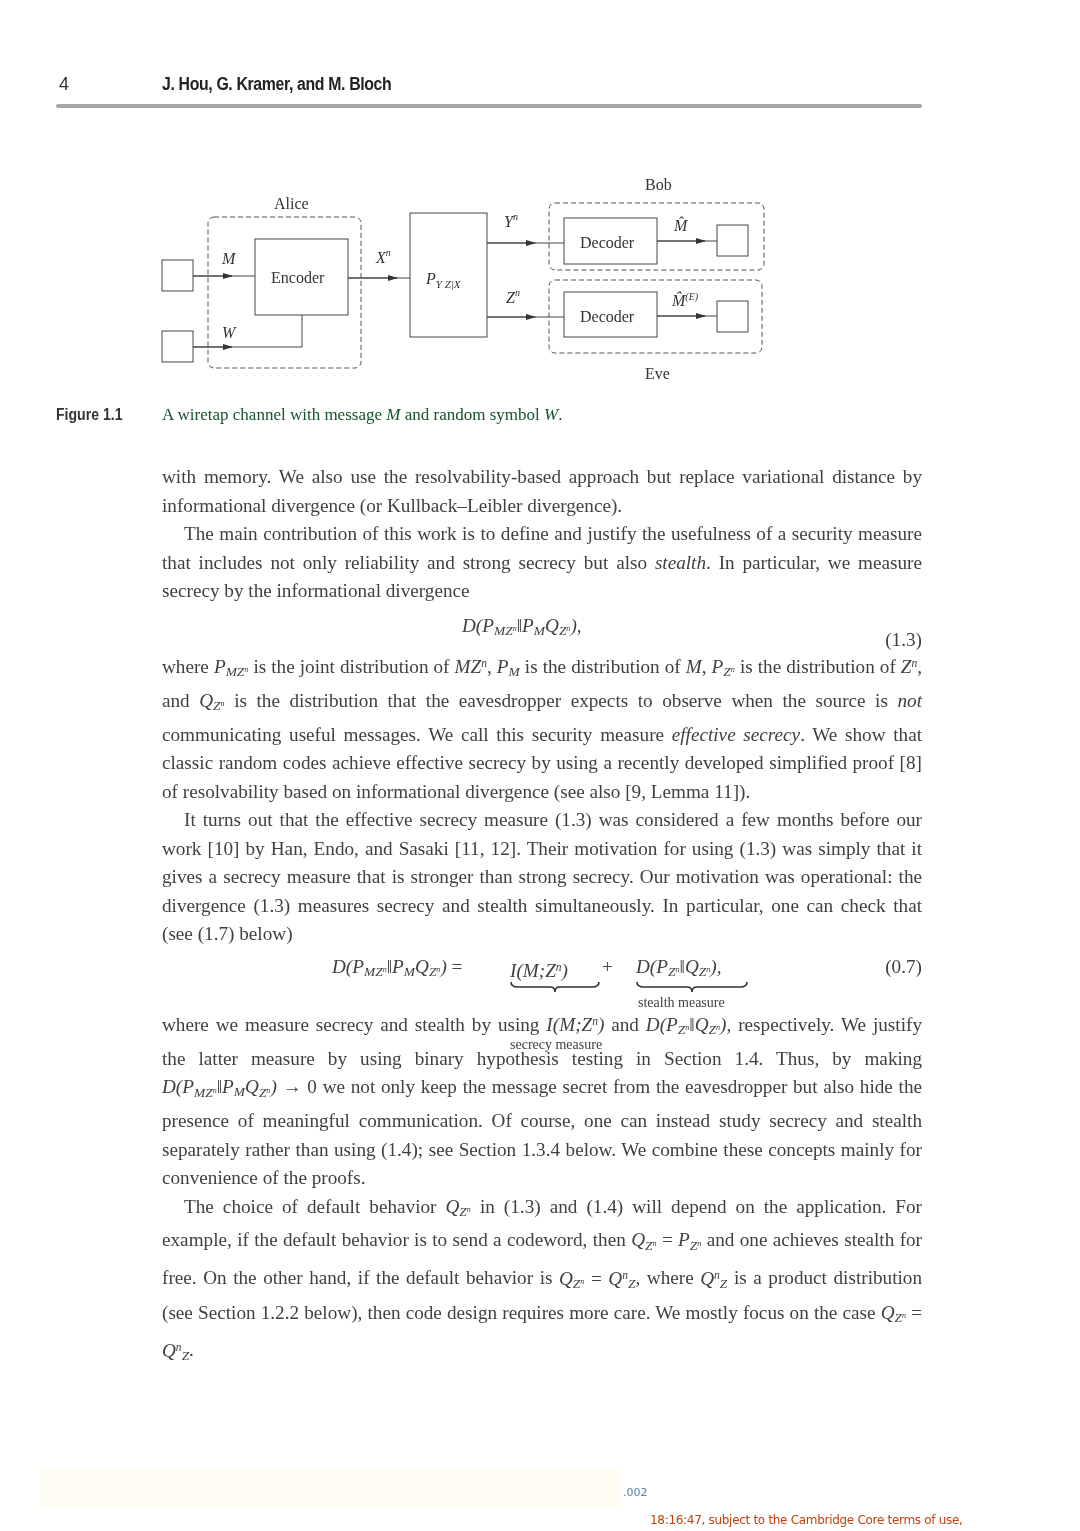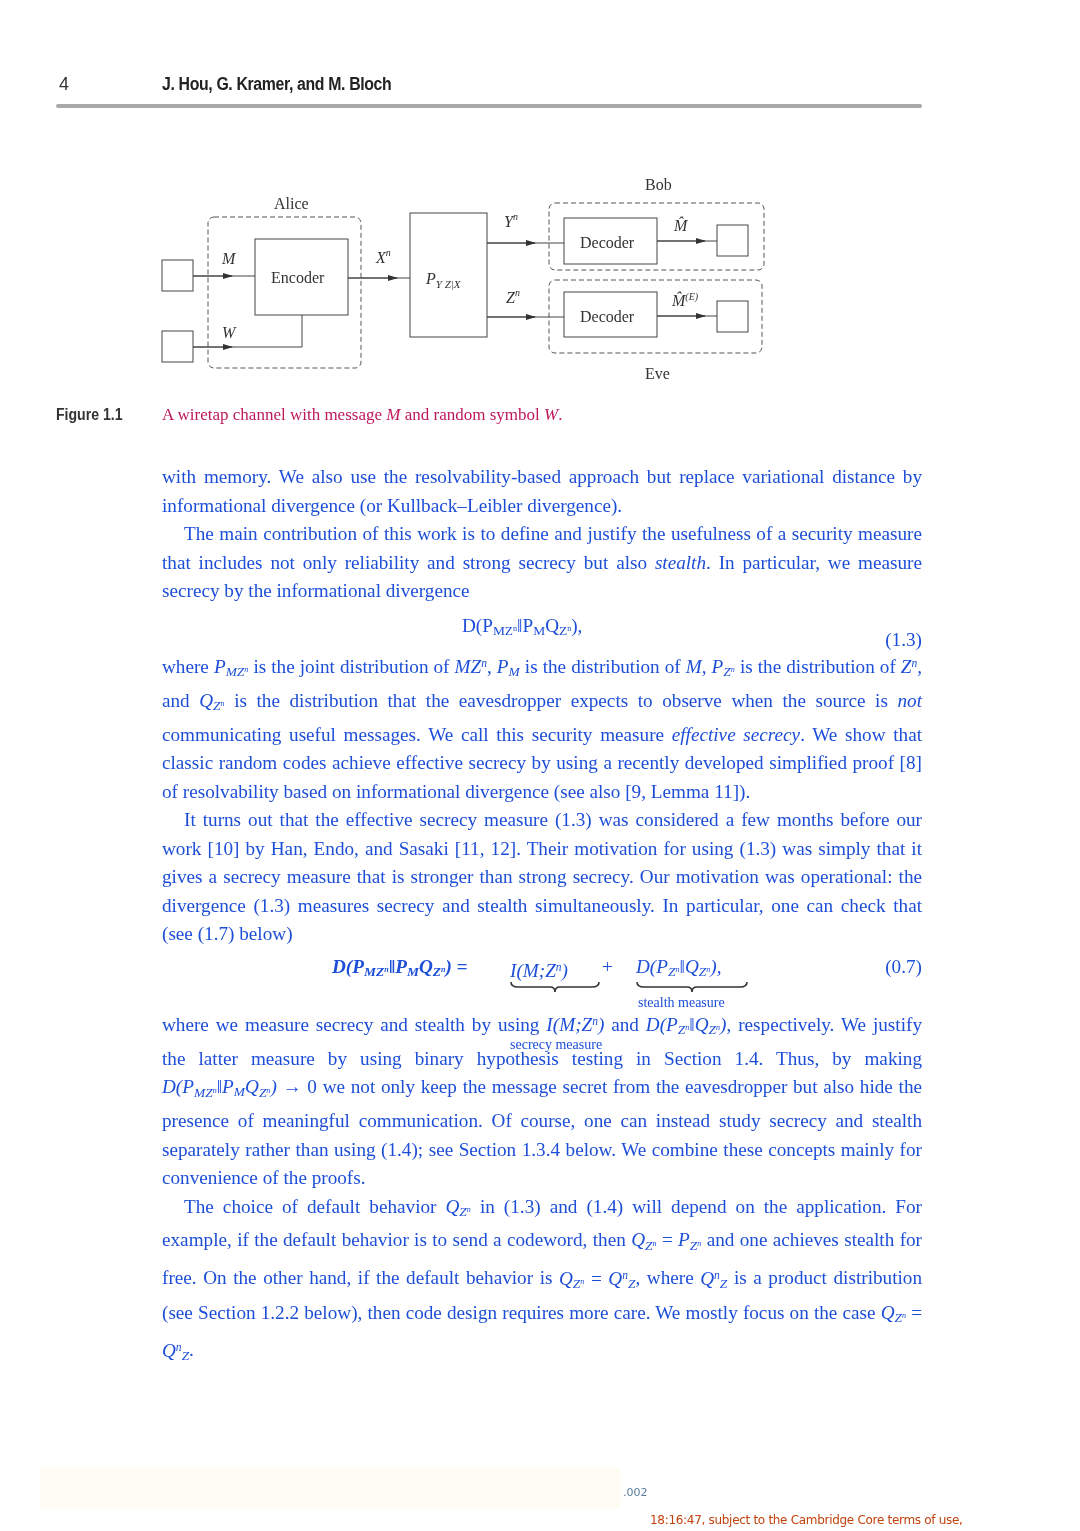--- a/index.html
+++ b/index.html
@@ -13,30 +13,30 @@
   .header-rule { position: absolute; top: 104px; left: 56px; width: 866px; height: 4px; background: #a8a8a8; border-radius: 2px; }
 
   .figure { position: absolute; left: 150px; top: 168px; width: 640px; height: 225px; }
   .figure svg { width: 640px; height: 225px; }
   .fig-text { font-family: "Liberation Serif", serif; font-size: 16px; fill: #333; }
   .fig-math { font-family: "Liberation Serif", serif; font-style: italic; font-size: 16px; fill: #333; }
 
   .caption { position: absolute; left: 56px; top: 405px; width: 870px; font-size: 17px; }
   .caption-label { position: absolute; left: 0; top: 1px; font-family: "Liberation Sans", sans-serif; font-weight: bold;
                    font-size: 16px; color: #333; transform: scaleX(0.88); transform-origin: left; }
-  .caption-text { position: absolute; left: 106px; top: 0; color: #be185d; }
+  .caption-text { position: absolute; left: 106px; top: 0; color: #14532d; }
 
-  .body-text { position: absolute; left: 162px; top: 463px; width: 760px; font-size: 19.2px; line-height: 28.5px; color: #1d4ed8; }
+  .body-text { position: absolute; left: 162px; top: 463px; width: 760px; font-size: 19.2px; line-height: 28.5px; color: #404040; }
   .body-text p { margin: 0; text-align: justify; text-indent: 22px; }
   .body-text p.noindent { text-indent: 0; }
   .eq { position: relative; height: 43px; width: 760px; }
-  .eq .eq-body { position: absolute; left: 300px; top: 6px; }
+  .eq .eq-body { position: absolute; left: 300px; top: 6px; font-style: italic; }
   .eq .eq-num { position: absolute; right: 0; top: 20px; }
   .eq2 { position: relative; height: 58px; width: 760px; }
-  .eq2 .eq-lhs { position: absolute; left: 170px; top: 4px; font-style: italic; font-weight: bold; }
+  .eq2 .eq-lhs { position: absolute; left: 170px; top: 4px; font-style: italic; }
   .eq2 .eq-term1 { position: absolute; left: 348px; top: 4px; font-style: italic; }
   .eq2 .eq-plus { position: absolute; left: 440px; top: 4px; }
   .eq2 .eq-term2 { position: absolute; left: 474px; top: 4px; font-style: italic; }
   .eq2 .brace1 { position: absolute; left: 348px; top: 32px; width: 90px; height: 12px; }
   .eq2 .brace2 { position: absolute; left: 474px; top: 32px; width: 112px; height: 12px; }
   .eq2 .lbl1 { position: absolute; left: 348px; top: 40px; font-size: 14px; margin-top: 42px; }
   .eq2 .lbl2 { position: absolute; left: 476px; top: 40px; font-size: 14px; }
   .eq2 .eq-num { position: absolute; right: 0; top: 4px; }
   sub { font-size: 0.7em; vertical-align: -0.25em; }
   sup { font-size: 0.6em; vertical-align: 0.55em; }

